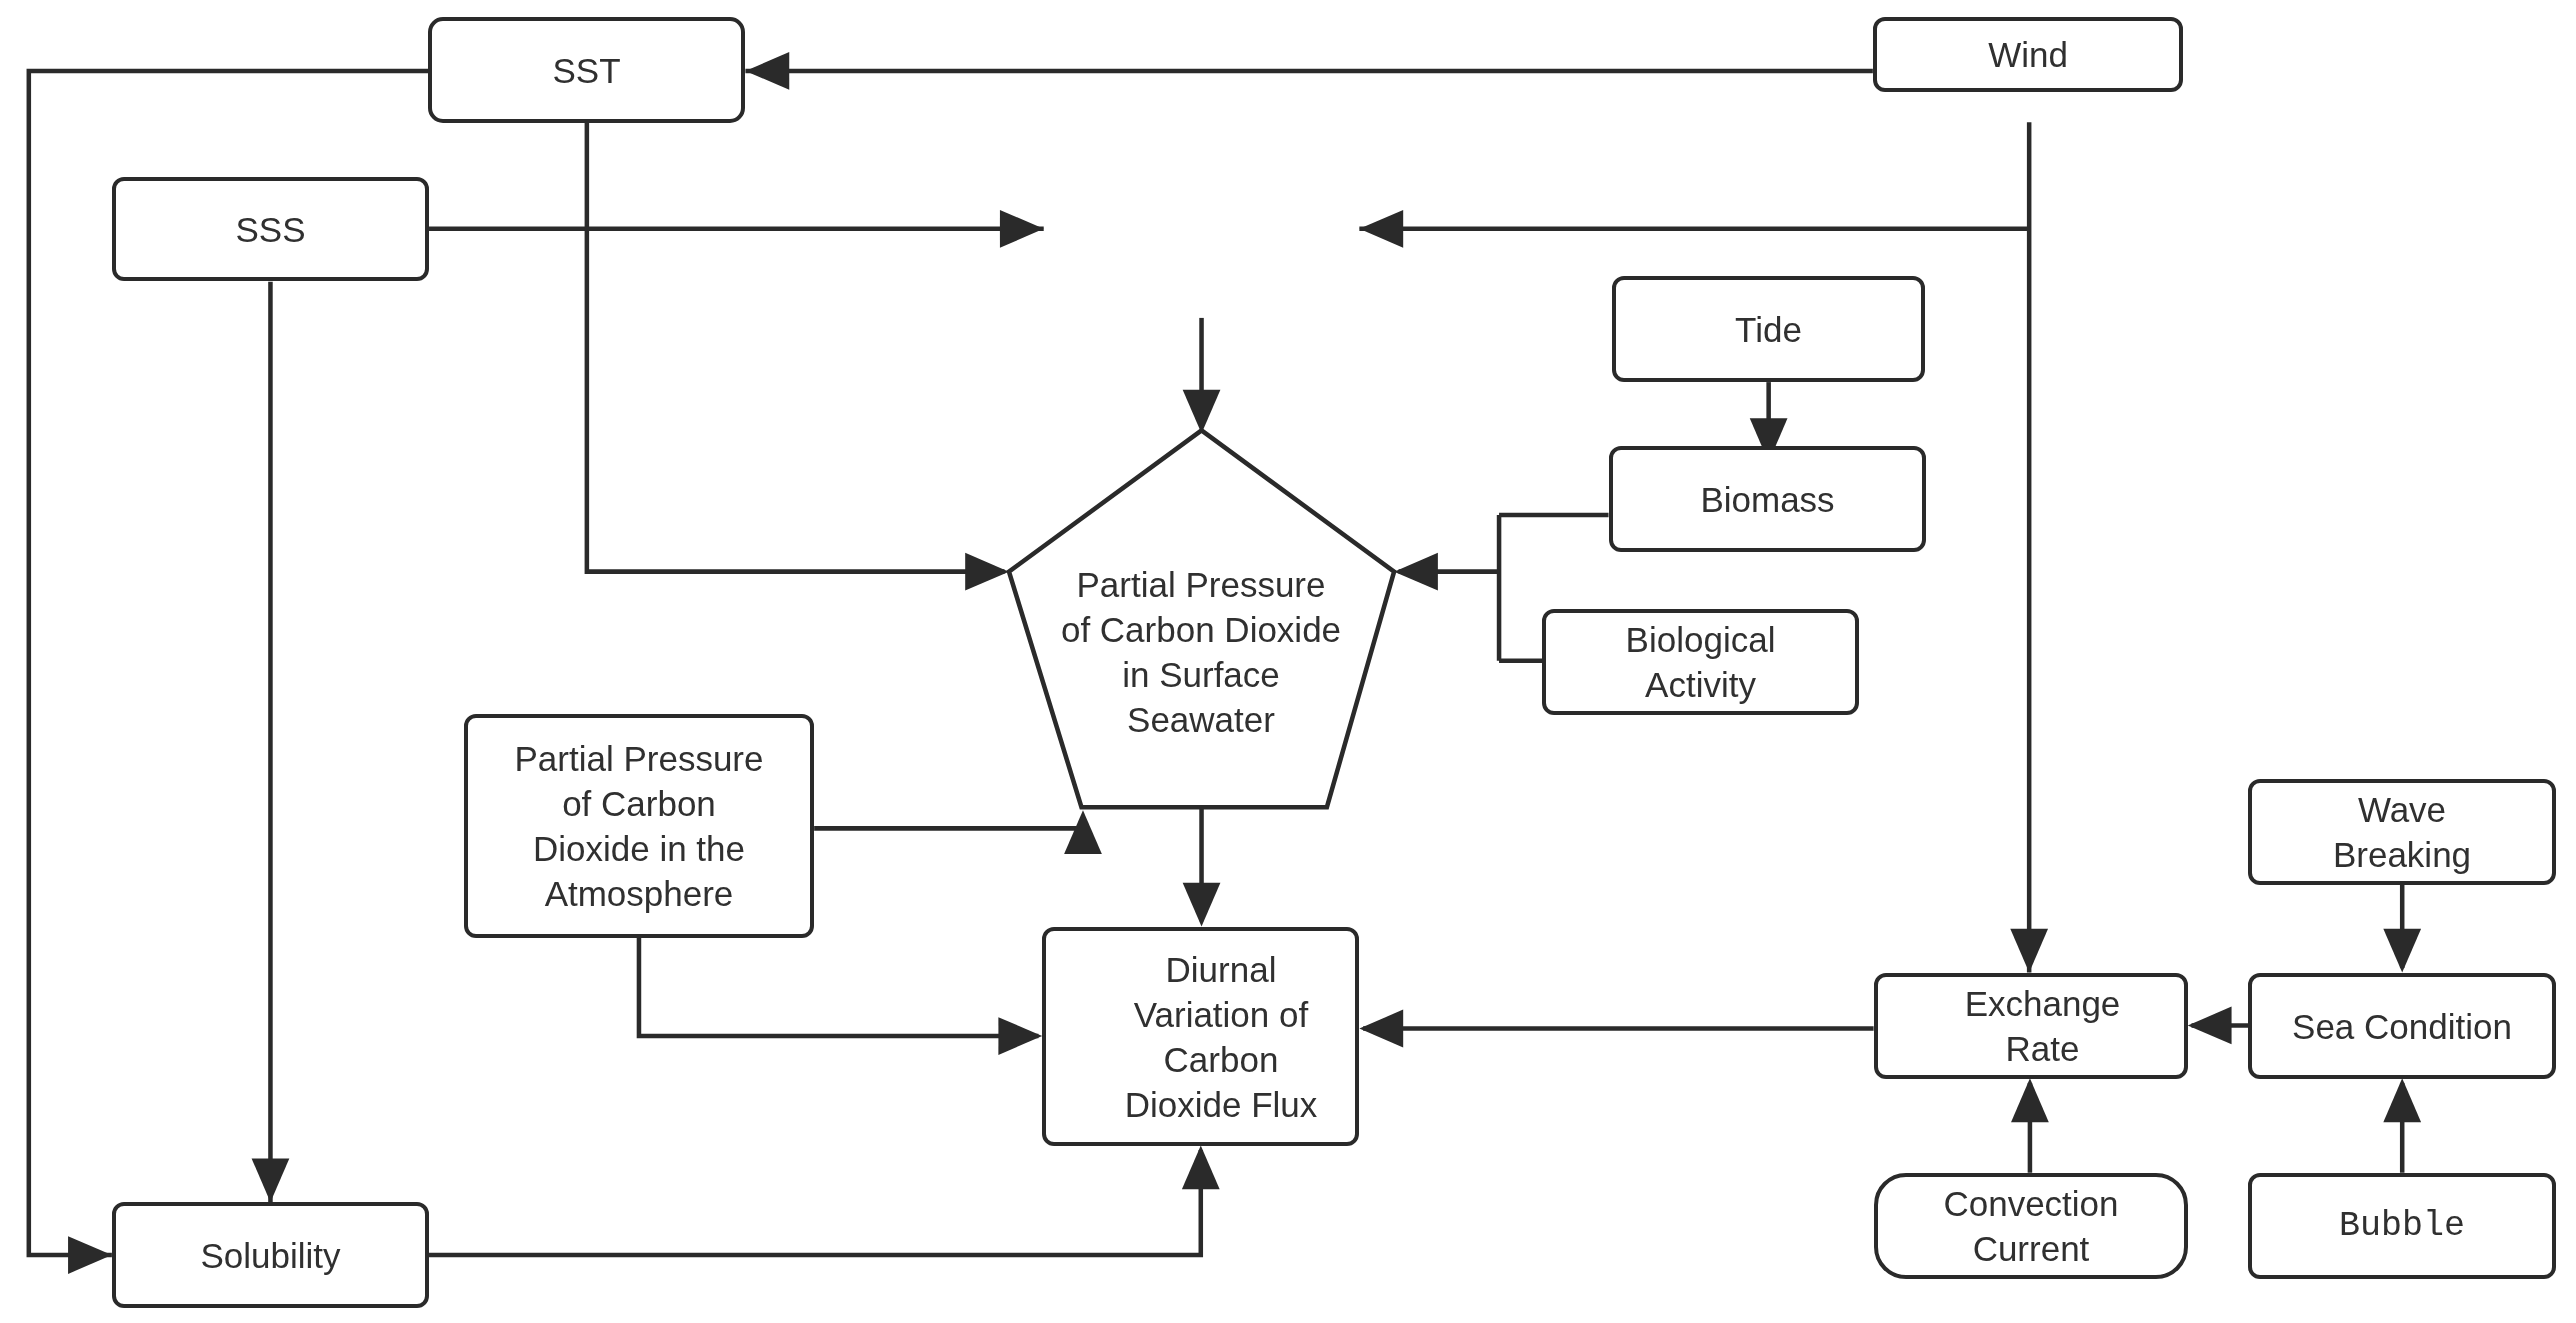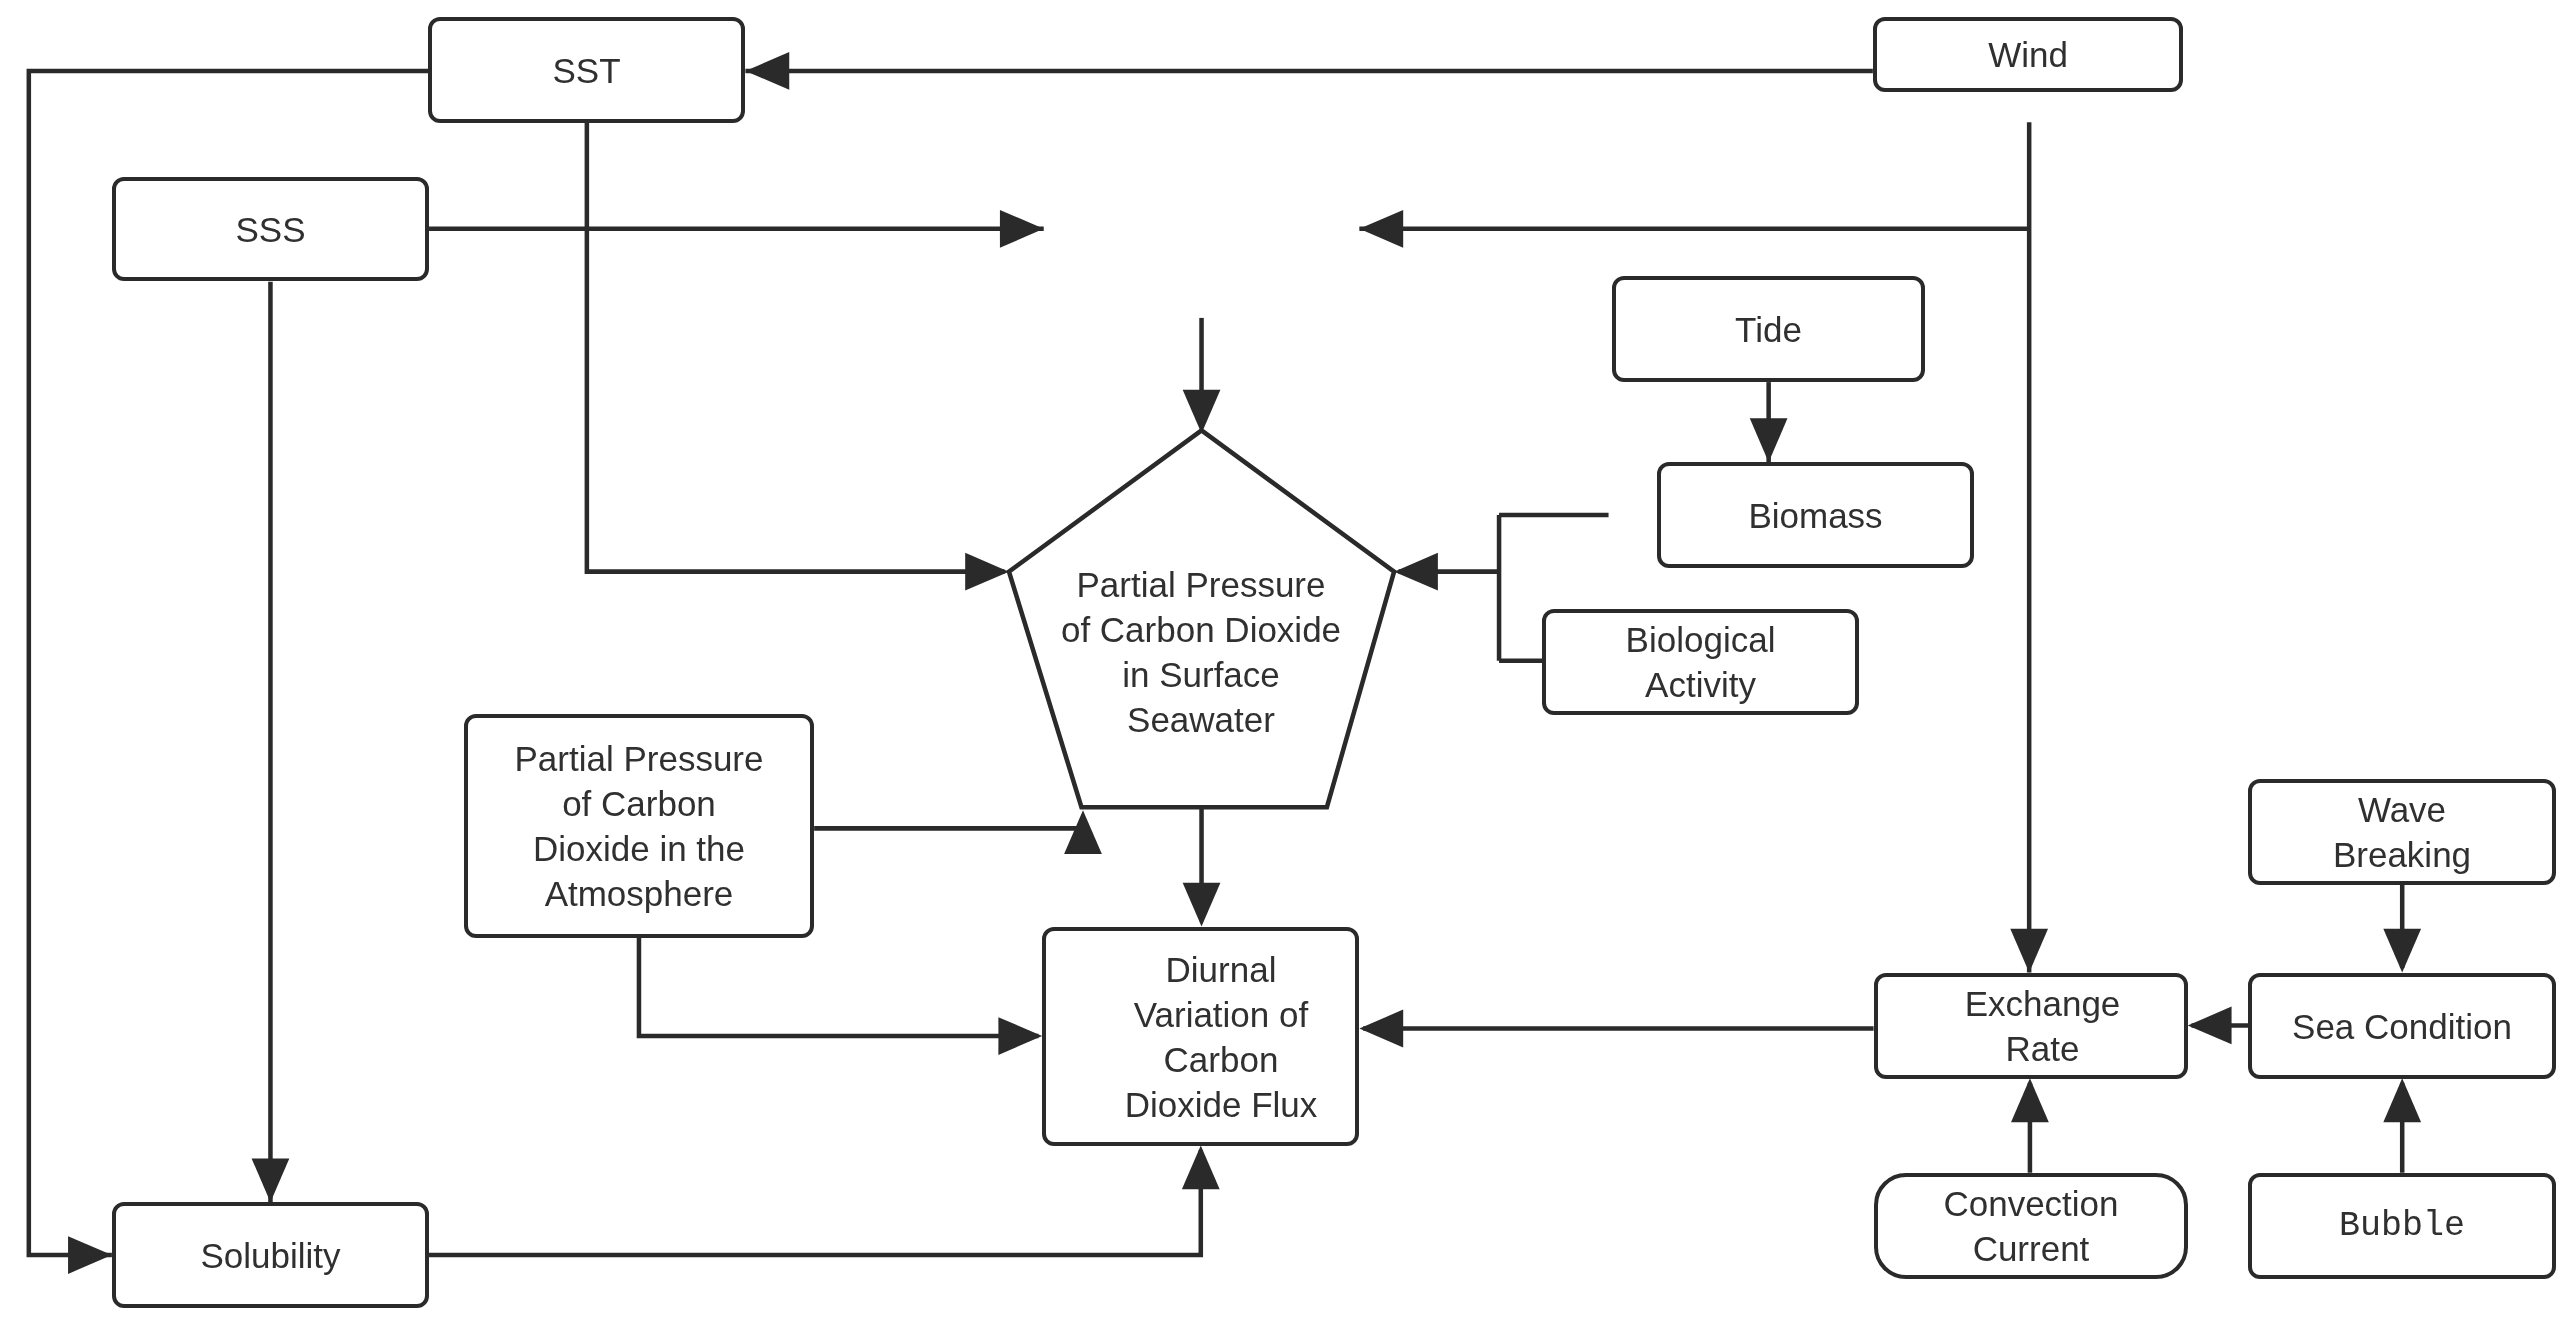--- a/index.html
+++ b/index.html
@@ -150,30 +150,30 @@
     </g>
 
     <g>
       <path d="M568 1662 H1590 V1523"></path>
       <polygon class="arrowhead" points="1590,1517 1565,1575 1615,1575"></polygon>
     </g>
 
     <polygon class="pentagon" points="1591,570 1846,757 1757,1069 1432,1069 1336,757"></polygon>
   </svg>
 
-  <div class="node" style="left:428px; top:17.4px; width:317px; height:106px;">SST</div>
+  <div class="node" style="left:428px; top:17.4px; width:317px; height:106px;border-radius:15px;">SST</div>
 
   <div class="node" style="left:1873px; top:17.4px; width:310px; height:75px;">Wind</div>
 
   <div class="node" style="left:112px; top:177px; width:317px; height:104px;">SSS</div>
 
 
   <div class="node" style="left:1612px; top:276px; width:313px; height:106px;">Tide</div>
 
-  <div class="node" style="left:1609px; top:462px; width:317px; height:106px;margin-left:48px;">Biomass</div>
+  <div class="node" style="left:1609px; top:446px; width:317px; height:106px;">Biomass</div>
 
   <div class="node" style="left:1542px; top:609px; width:317px; height:106px;">Biological
 Activity</div>
 
   <div class="node" style="left:464px; top:714px; width:350px; height:224px;">Partial Pressure
 of Carbon
 Dioxide in the
 Atmosphere</div>
 
   <div class="node" style="left:1042px; top:927px; width:317px; height:219px;padding-left:41px;">Diurnal

